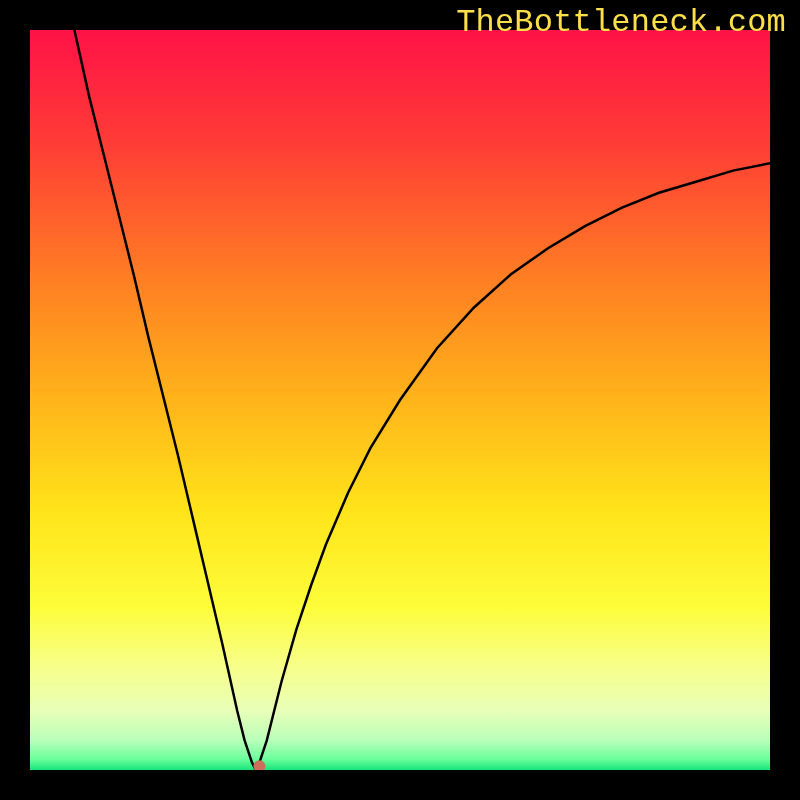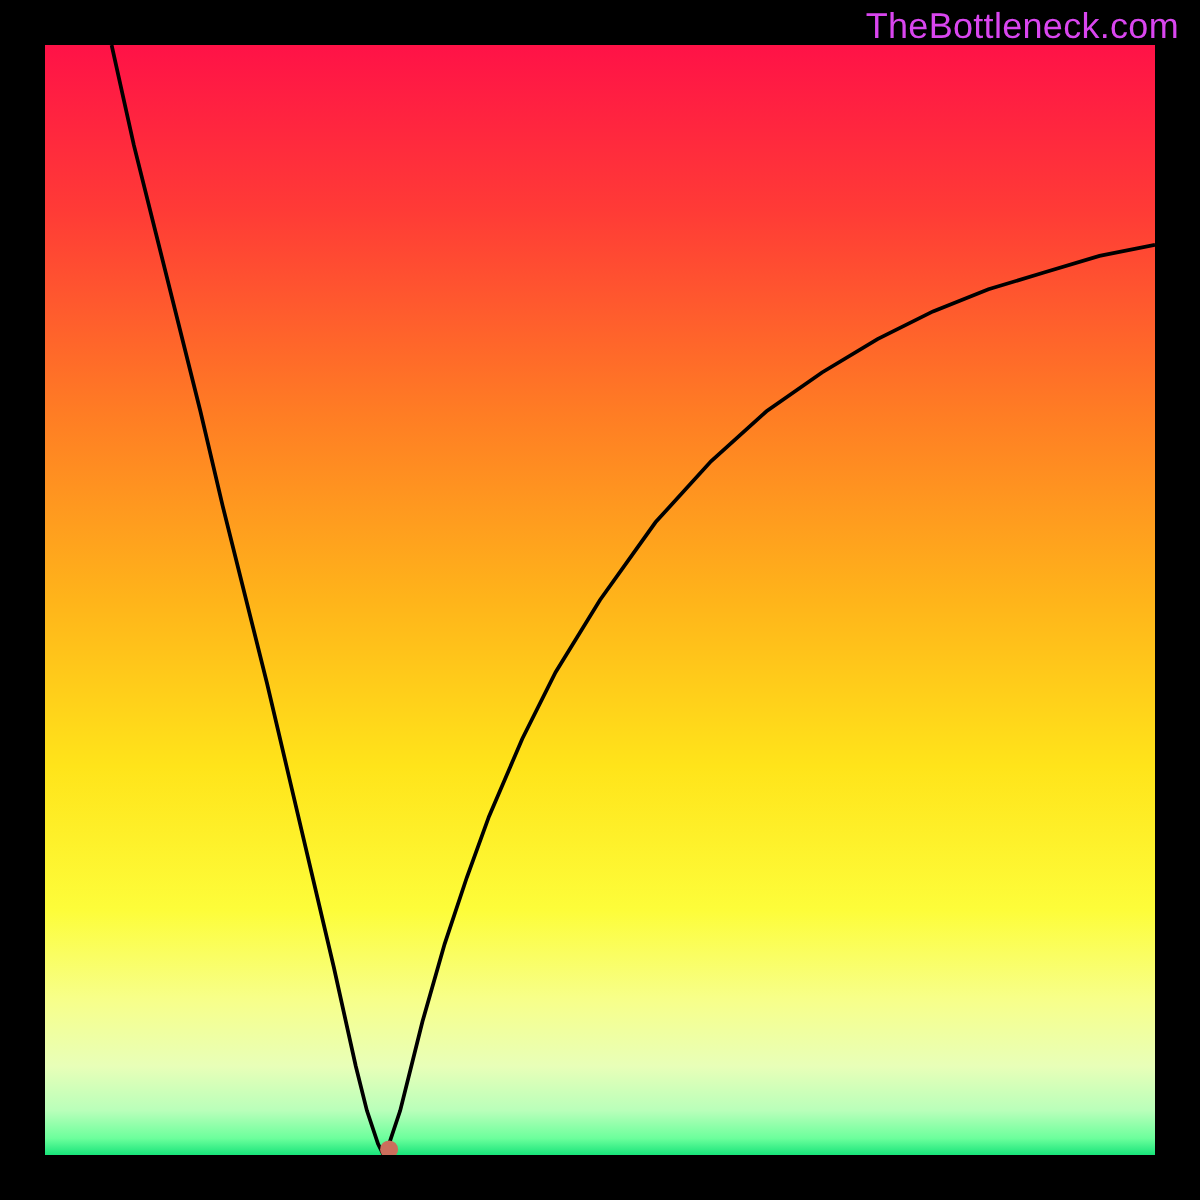--- a/index.html
+++ b/index.html
@@ -24,25 +24,26 @@
     left: 0;
     top: 0;
     width: 100%;
     height: 100%;
     
   }
   .watermark {
     position: absolute;
     top: 4px;
     right: 14px;
-    color: #d946ef;
-    font-size: 24px;
+    color: #fde047;
+    font-size: 32px;
     font-weight: 500;
     letter-spacing: 0.2px;
     user-select: none;
+    font-family: Liberation Mono, monospace;
   }
   svg.curve {
     position: absolute;
     left: 0;
     top: 0;
     width: 100%;
     height: 100%;
   }
   .curve-path {
     fill: none;

